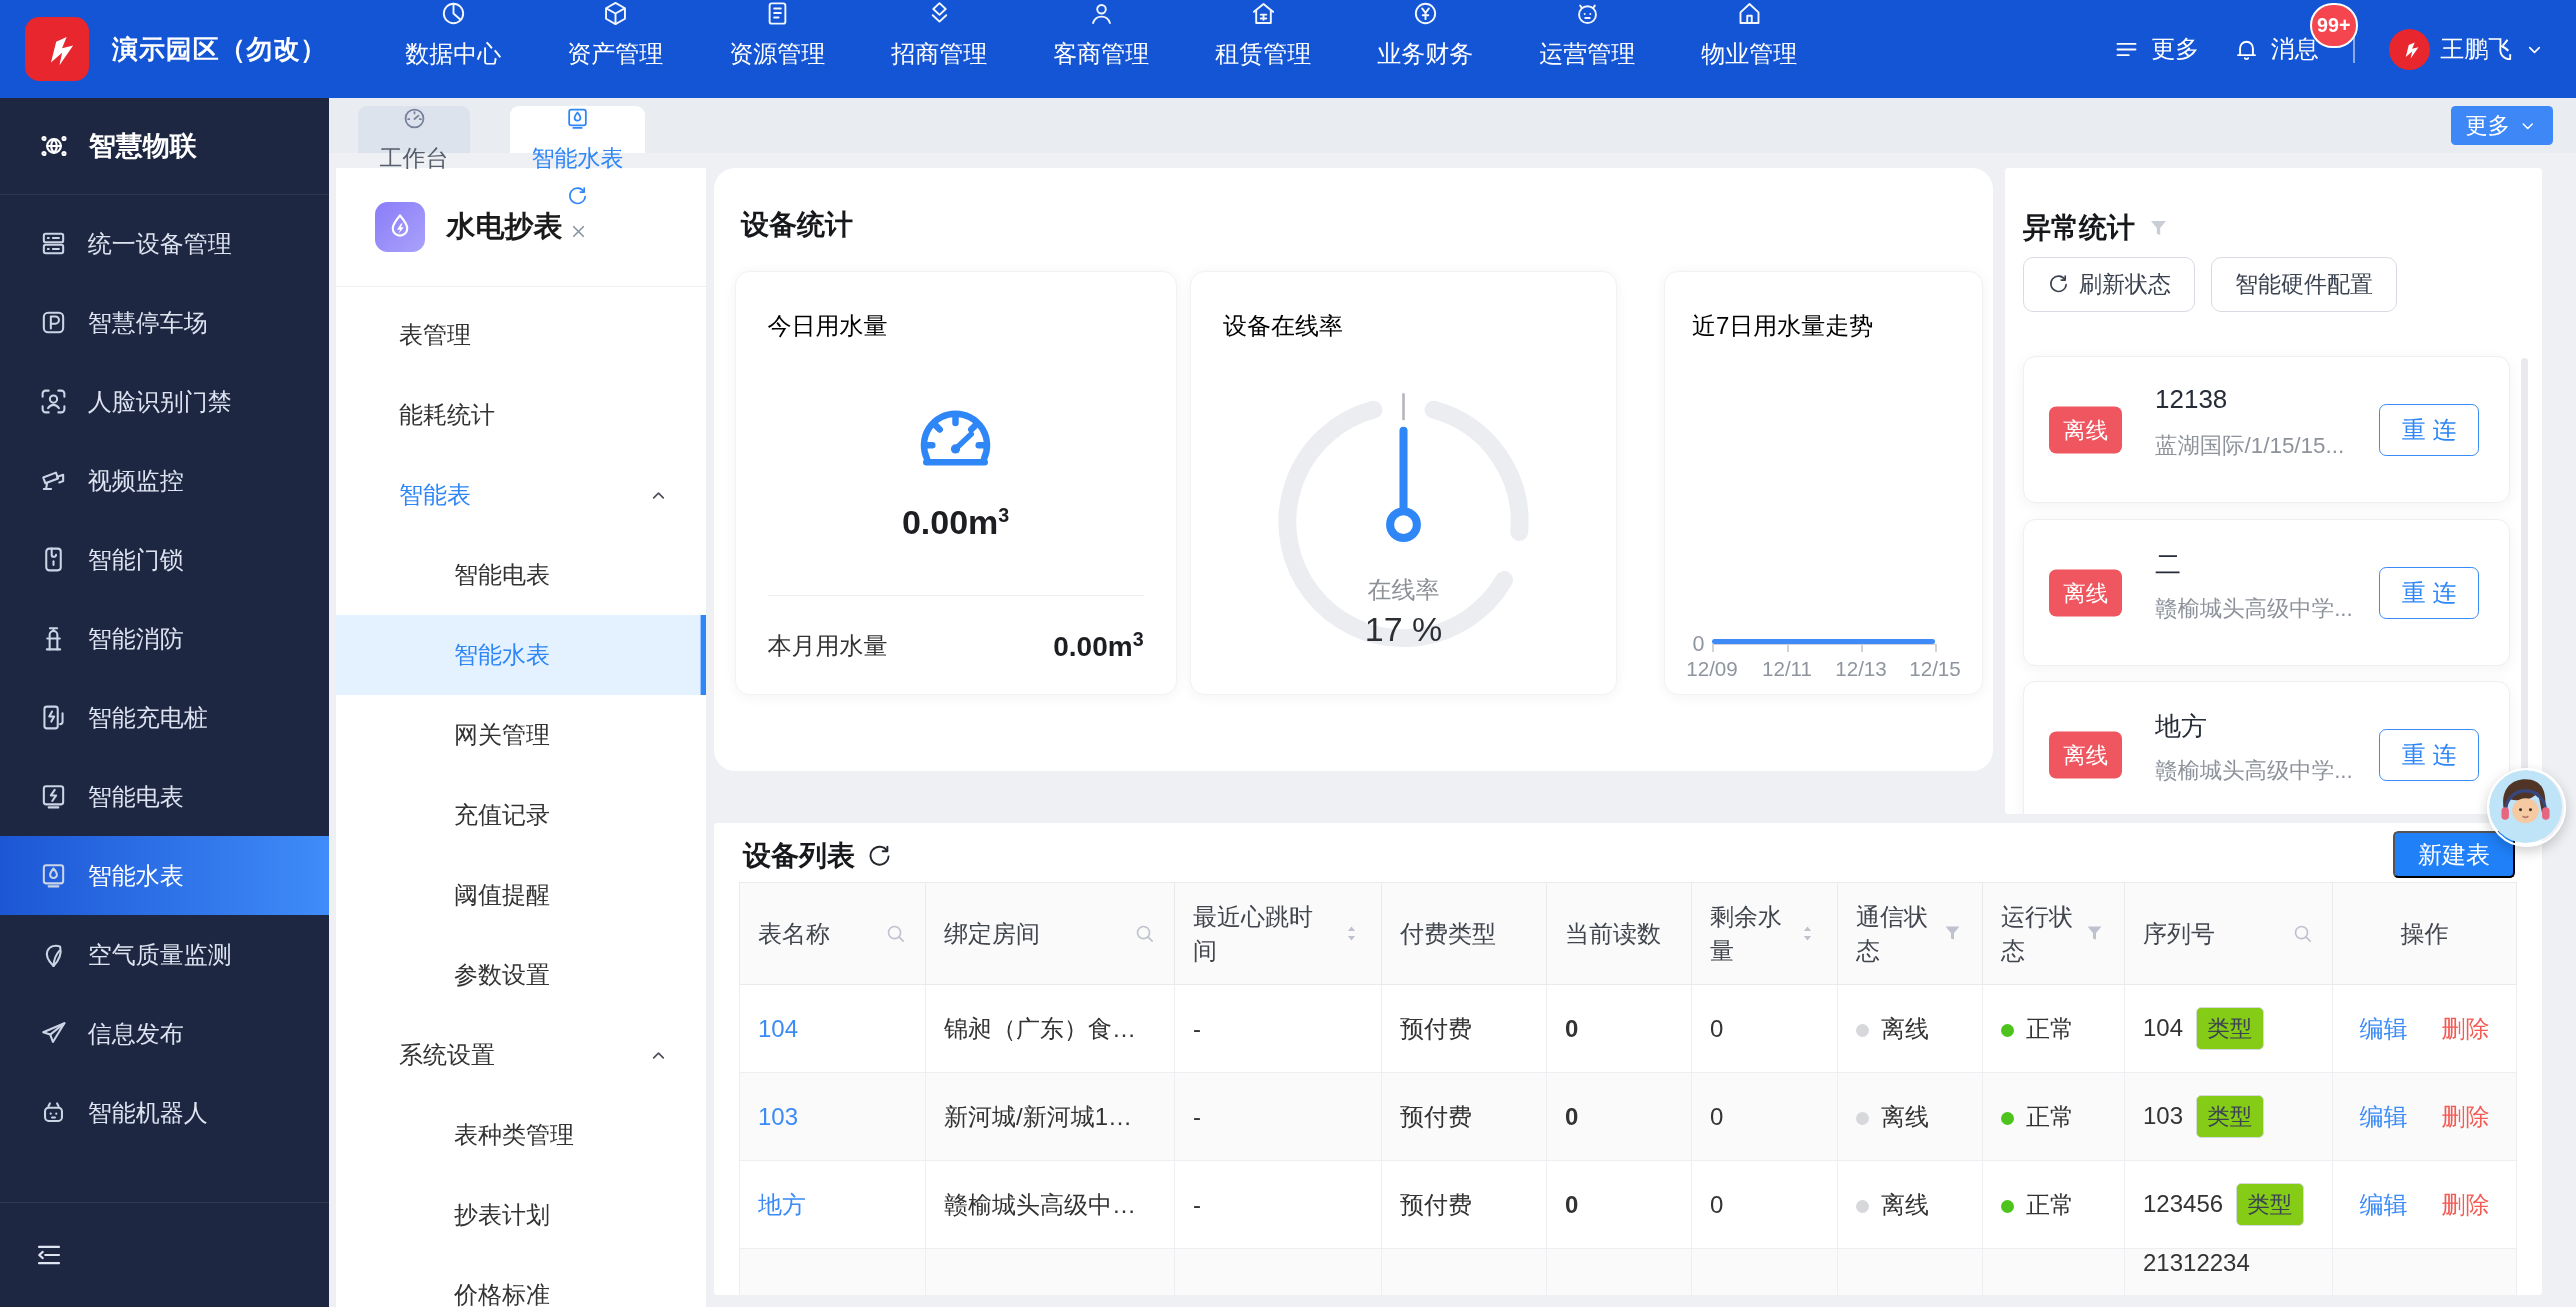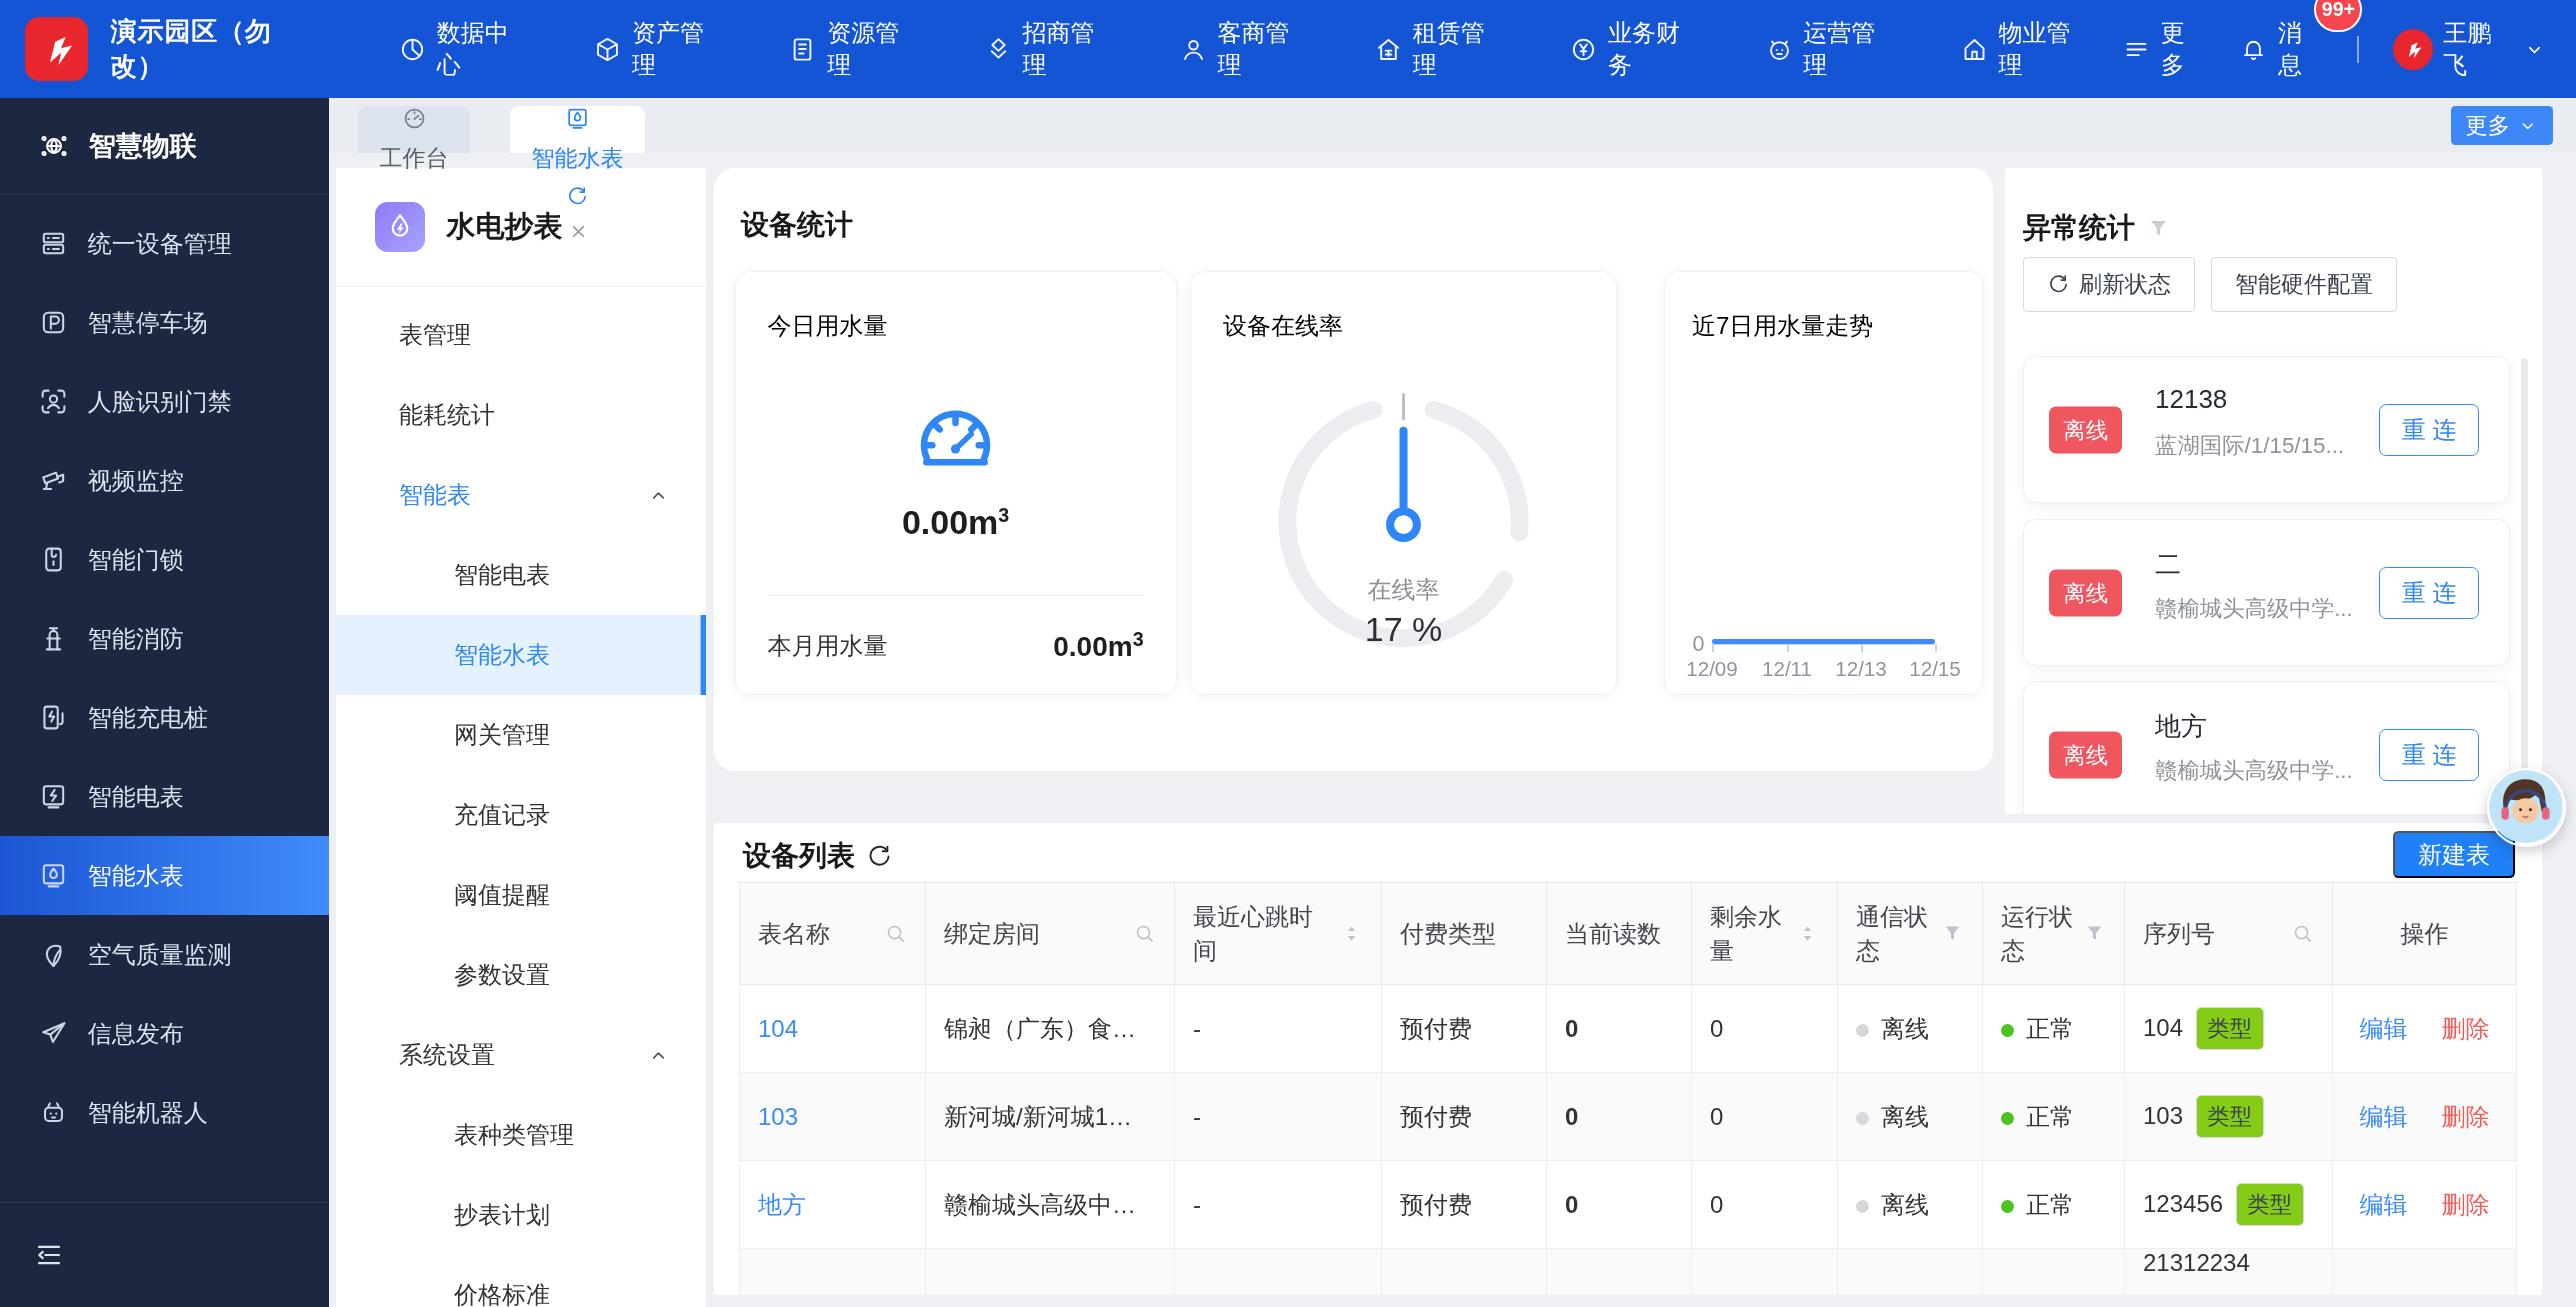--- a/index.html
+++ b/index.html
@@ -6,21 +6,21 @@
   html,body { width:2576px; height:1308px; overflow:hidden; }
   body { font-family:"Liberation Sans","DejaVu Sans",sans-serif; background:#eef0f4; position:relative; color:#333; }
   .abs { position:absolute; }
   svg { display:block; flex:none; }
 
   
   #topbar { position:absolute; left:0; top:0; width:2576px; height:98px; background:#1355d4; display:flex; align-items:center; z-index:30; }
   #logo { margin-left:25px; width:64px; height:64px; border-radius:14.3px; background:#e8262d; display:flex; align-items:center; justify-content:center; cursor:pointer; }
   #park-name { margin-left:23px; font-size:26px; font-weight:700; color:#fff; letter-spacing:0.9px; }
   #topnav { display:flex; align-items:center; margin-left:45px; }
-  .tn-item { display:flex; align-items:center; gap:10.7px; color:#fff; font-size:24px; padding:0 33px; height:98px; cursor:pointer; }
+  .tn-item { display:flex; align-items:center; gap:10.7px; color:#fff; font-size:24px; padding:0 33px; height:98px; cursor:pointer;flex-direction:column; }
   .tn-item svg { opacity:.95; }
   #top-right { margin-left:auto; margin-right:30px; display:flex; align-items:center; gap:34px; color:#fff; }
   .tr-group { display:flex; align-items:center; gap:10.7px; font-size:24px; cursor:pointer; position:relative; }
   #msg-badge { position:absolute; right:-39px; top:-30px; min-width:45px; height:45px; padding:0 5.4px; border-radius:23px; background:#f5454f; border:2.7px solid #fff; color:#fff; font-size:19.7px; font-weight:700; display:flex; align-items:center; justify-content:center; }
   #top-vdiv { width:1.8px; height:27px; background:rgba(255,255,255,.5); }
   #user-avatar { width:41px; height:41px; border-radius:50%; background:#e8262d; display:flex; align-items:center; justify-content:center; }
 
   
   #sidebar { position:absolute; left:0; top:98px; width:329px; height:1209px; background:#1d2742; z-index:20; }
   #side-title { height:97px; display:flex; align-items:center; gap:19.7px; padding-left:39px; color:#fff; font-size:27px; font-weight:700; border-bottom:0.9px solid rgba(255,255,255,.08); }
@@ -78,21 +78,21 @@
   #trend-axis { position:absolute; left:0; top:358px; width:319px; height:63px; }
   #trend-zero { position:absolute; left:12.5px; top:1.8px; width:27px; text-align:right; font-size:21.5px; color:#8f959e; }
   #trend-line { position:absolute; left:47px; width:223px; top:9px; height:4.5px; border-radius:2.7px; background:#3e8bf7; }
   #trend-base { position:absolute; left:47px; width:223px; top:14.3px; height:0.9px; background:#cfd3d9; }
   .trend-tick { position:absolute; top:14.3px; width:1.8px; height:8px; background:#cfd3d9; }
   .trend-lbl { position:absolute; top:27px; transform:translateX(-50%); font-size:20.6px; color:#8f959e; white-space:nowrap; }
 
   
   #ab-title { position:absolute; left:18px; top:41px; }
   #ab-btns { position:absolute; left:18px; top:89px; display:flex; gap:16px; }
-  .ab-btn-top { height:55px; padding:0 23px; border:0.9px solid #d8dce2; border-radius:4px; background:#fff; font-size:23px; color:#3c4350; display:flex; align-items:center; gap:9px; cursor:pointer; }
+  .ab-btn-top { height:55px; padding:0 23px; border:0.9px solid #d8dce2; border-radius:10px; background:#fff; font-size:23px; color:#3c4350; display:flex; align-items:center; gap:9px; cursor:pointer; }
   .ab-card { position:absolute; left:18px; width:487px; height:147px; border:0.9px solid #edeff3; border-radius:12.5px; box-shadow:0 3.6px 14.3px rgba(31,35,41,.05); background:#fff; }
   .ab-status { position:absolute; left:25px; top:50%; transform:translateY(-50%); background:#f0565f; color:#fff; font-size:22.4px; padding:8px 14.3px; border-radius:7.2px; }
   .ab-name { position:absolute; left:131px; top:27px; font-size:26px; color:#262d38; }
   .ab-loc { position:absolute; left:131px; top:73px; font-size:22.4px; color:#8e939b; width:277px; white-space:nowrap; overflow:hidden; text-overflow:ellipsis; }
   .ab-re { position:absolute; right:30px; top:50%; transform:translateY(-50%); border:1.8px solid #388bf7; color:#2f86f6; background:#fff; border-radius:7.2px; font-size:24px; padding:9px 21.5px; cursor:pointer; white-space:nowrap; }
   #ab-scroll { position:absolute; right:14.3px; top:190px; width:6.3px; height:447px; border-radius:3.6px; background:#e9eaed; }
 
   
   #dl-title { position:absolute; left:29px; top:14.3px; }
   #dl-create { position:absolute; right:27px; top:8px; height:47px; padding:0 23px; background:#2080f8; color:#fff; font-size:24px; border-radius:5.4px; display:flex; align-items:center; cursor:pointer; }

